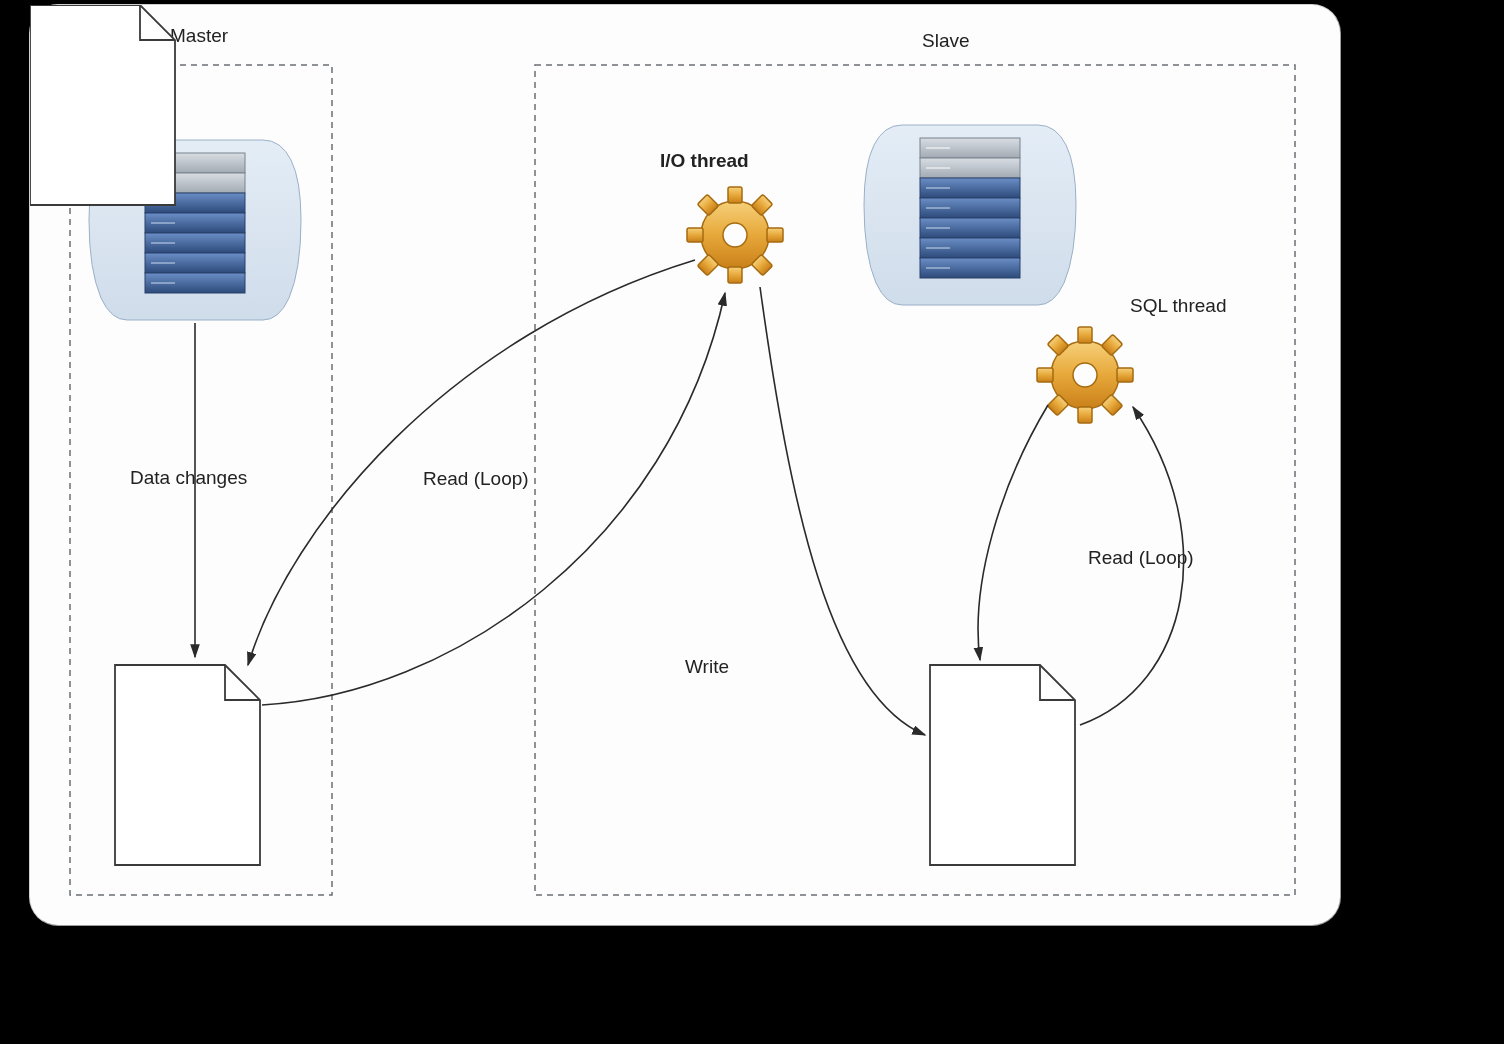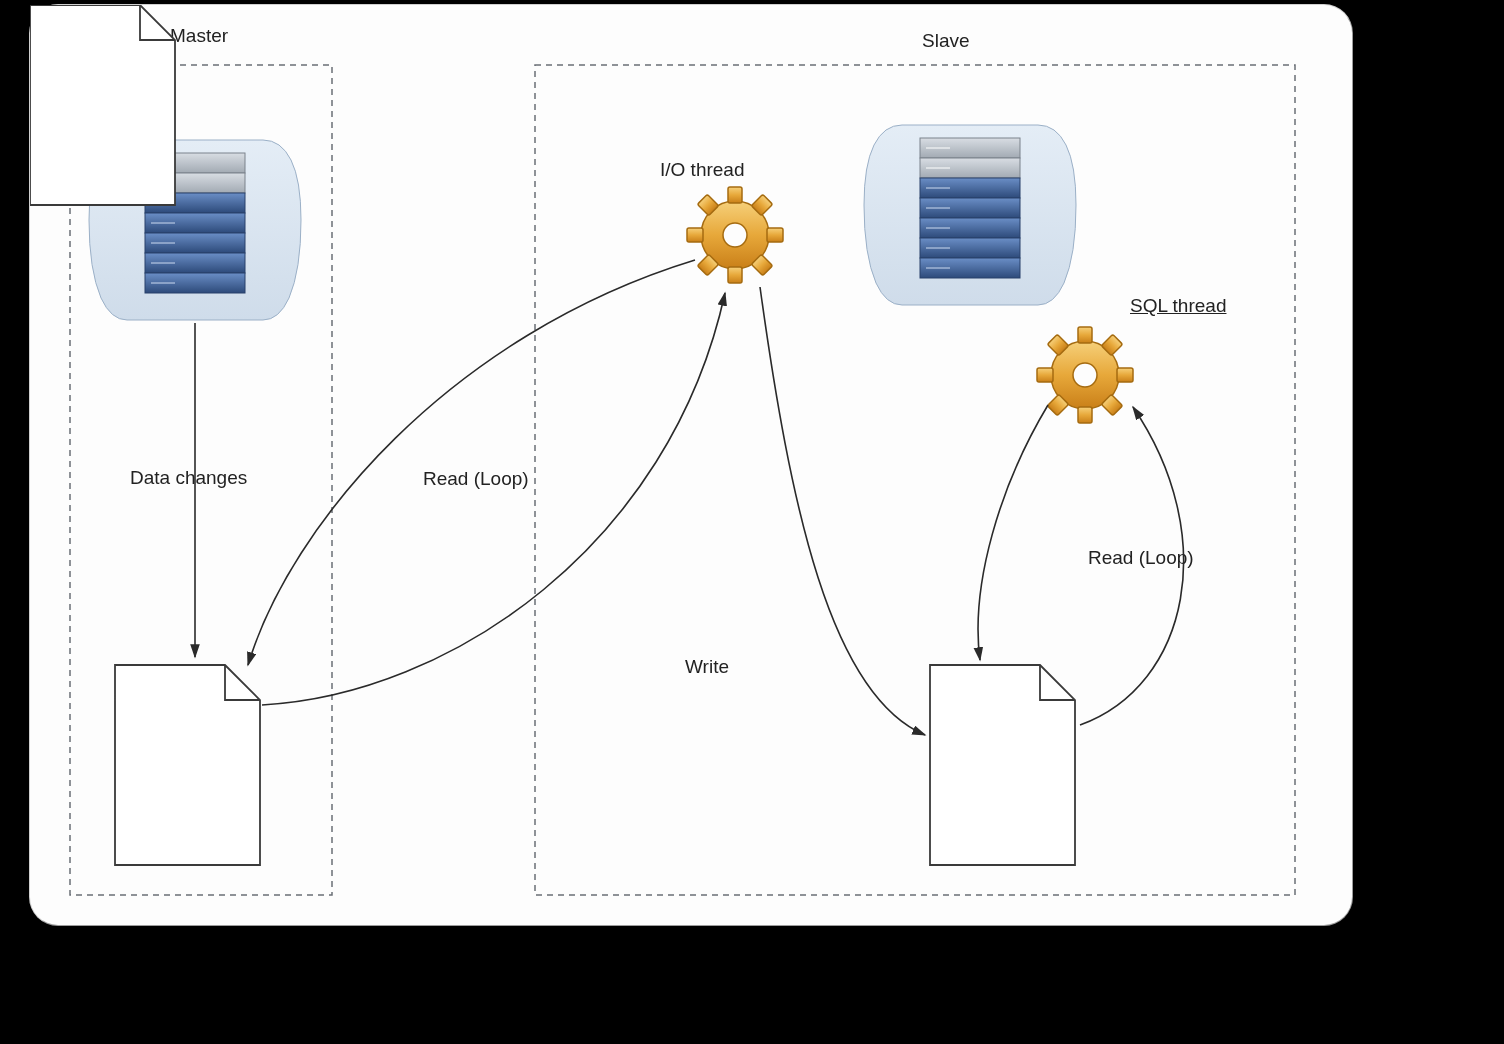--- a/index.html
+++ b/index.html
@@ -13,21 +13,20 @@
   }
   .card {
     position: absolute;
     left: 30px;
     top: 5px;
     width: 1310px;
     height: 920px;
     background: #fdfdfd;
     border-radius: 28px;
     box-shadow: 8px 8px 0 0 rgba(0,0,0,0.25), 0 0 0 1px #d0d0d0;
-    padding-left: 12px;
   }
   .diagram-svg {
     position: absolute;
     left: 0; top: 0;
     width: 1310px;
     height: 920px;
     pointer-events: none;
   }
   .label {
     position: absolute;
@@ -36,22 +35,22 @@
     white-space: nowrap;
   }
 </style>
 </head>
 <body>
 
 <div class="card">
 
   <div class="label" style="left:140px; top:20px;">Master</div>
   <div class="label" style="left:892px; top:25px;">Slave</div>
-  <div class="label" style="left:630px; top:154px;">I/O thread</div>
-  <div class="label" style="left:1100px; top:290px;text-decoration:underline;">SQL thread</div>
+  <div class="label" style="left:630px; top:145px;font-weight:bold;">I/O thread</div>
+  <div class="label" style="left:1100px; top:290px;">SQL thread</div>
   <div class="label" style="left:100px; top:462px;text-align:center;">Data changes</div>
   <div class="label" style="left:393px; top:463px;">Read (Loop)</div>
   <div class="label" style="left:655px; top:610px;margin-top:41px;">Write</div>
   <div class="label" style="left:1058px; top:542px;">Read (Loop)</div>
   <div class="label" style="left:111px; top:740px;">Binary log</div>
   <div class="label" style="left:930px; top:740px;">Relay log</div>
 
   <svg class="diagram-svg" viewBox="0 0 1310 920">
     <defs>
       <marker id="arrow" markerWidth="10" markerHeight="10" refX="8" refY="3" orient="auto" markerUnits="strokeWidth">

